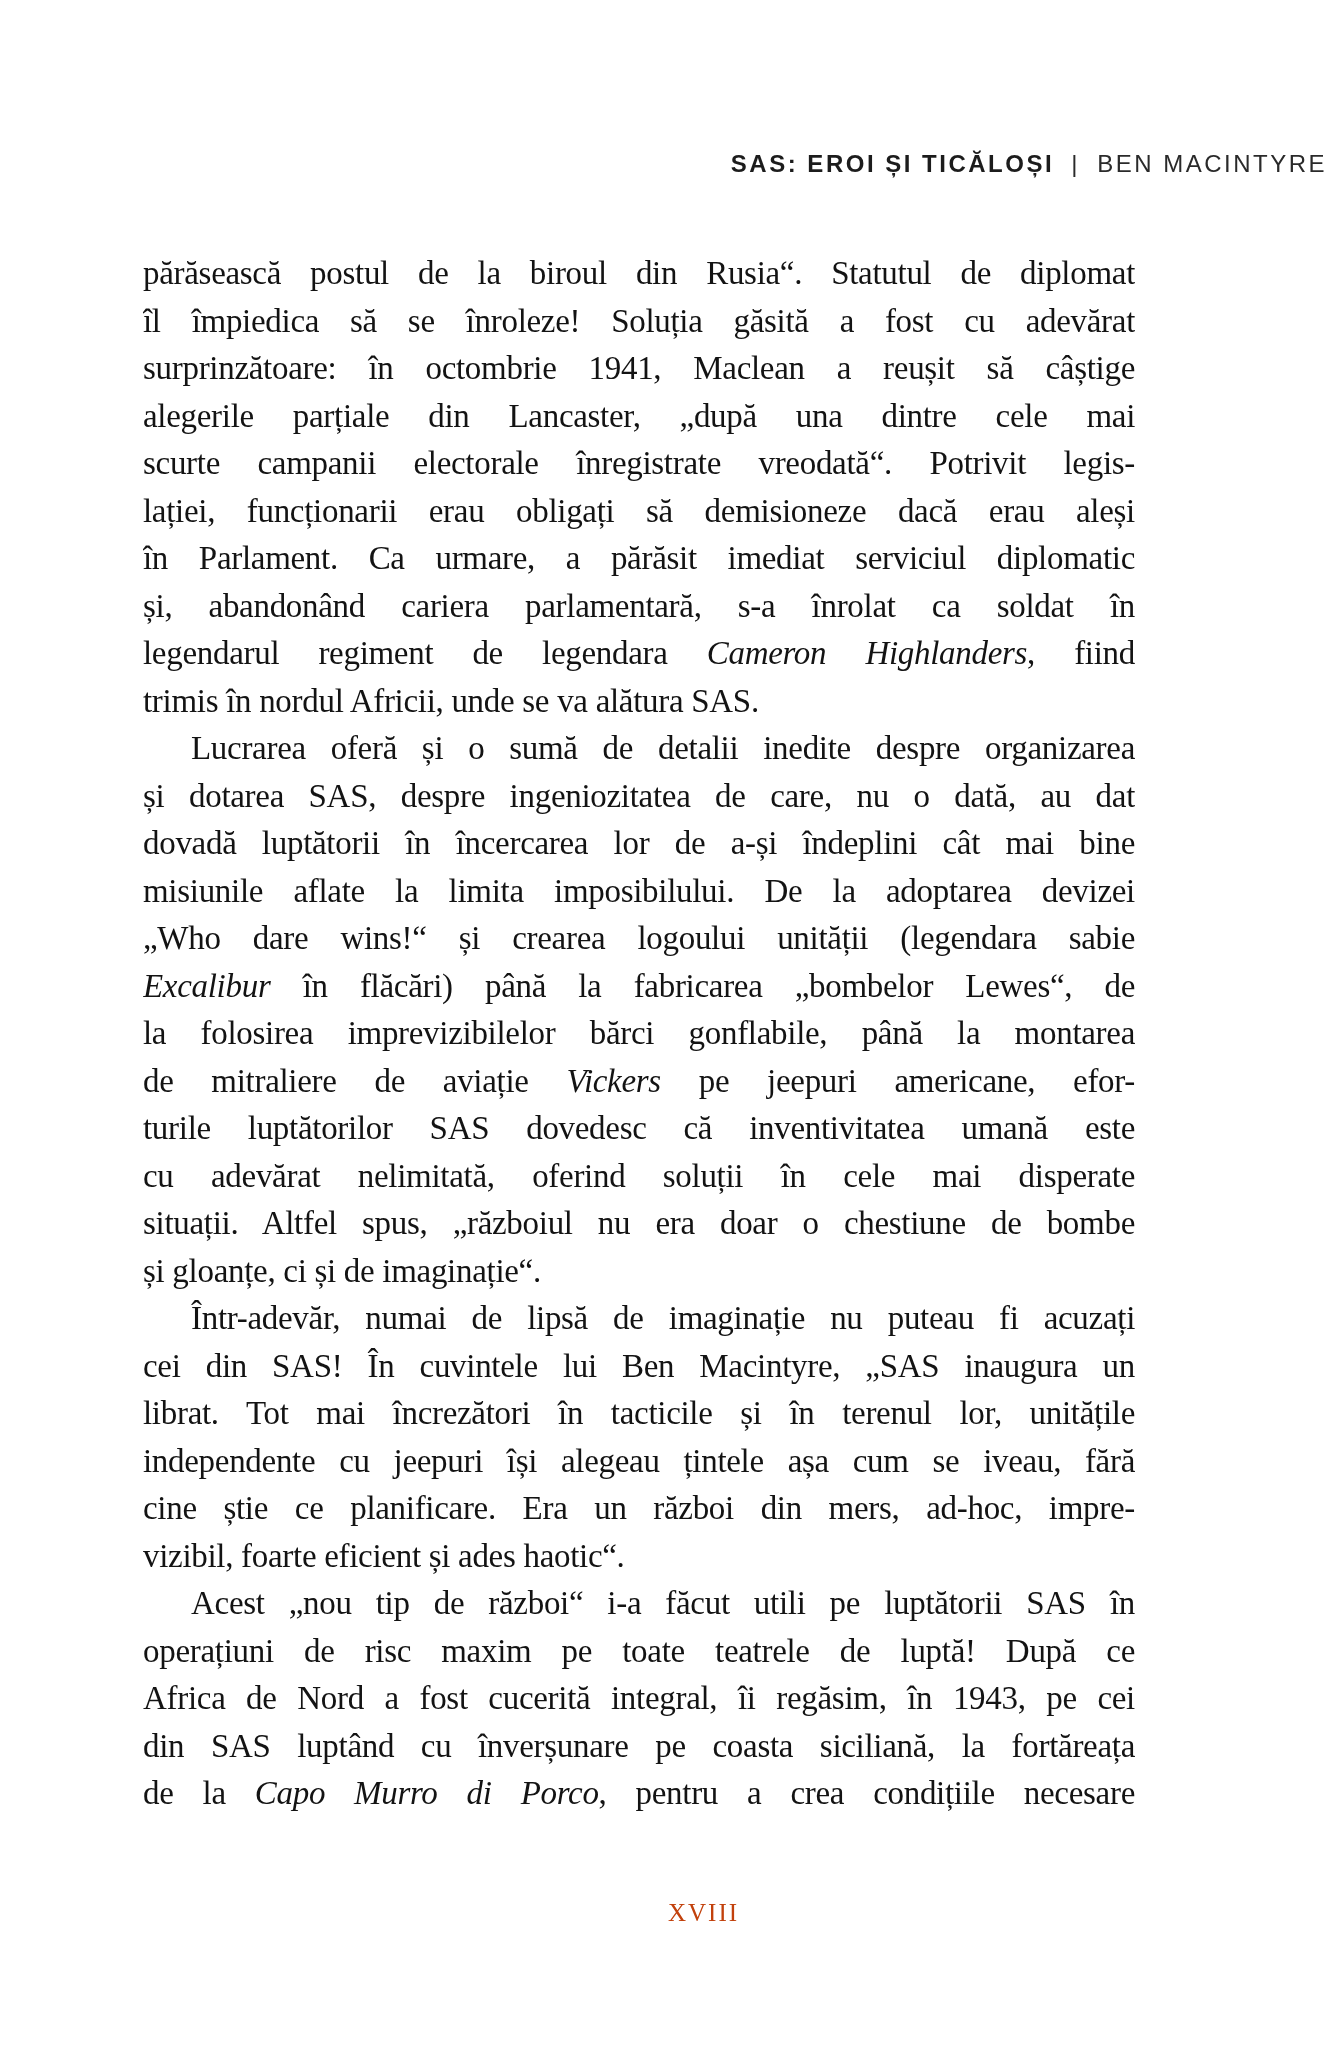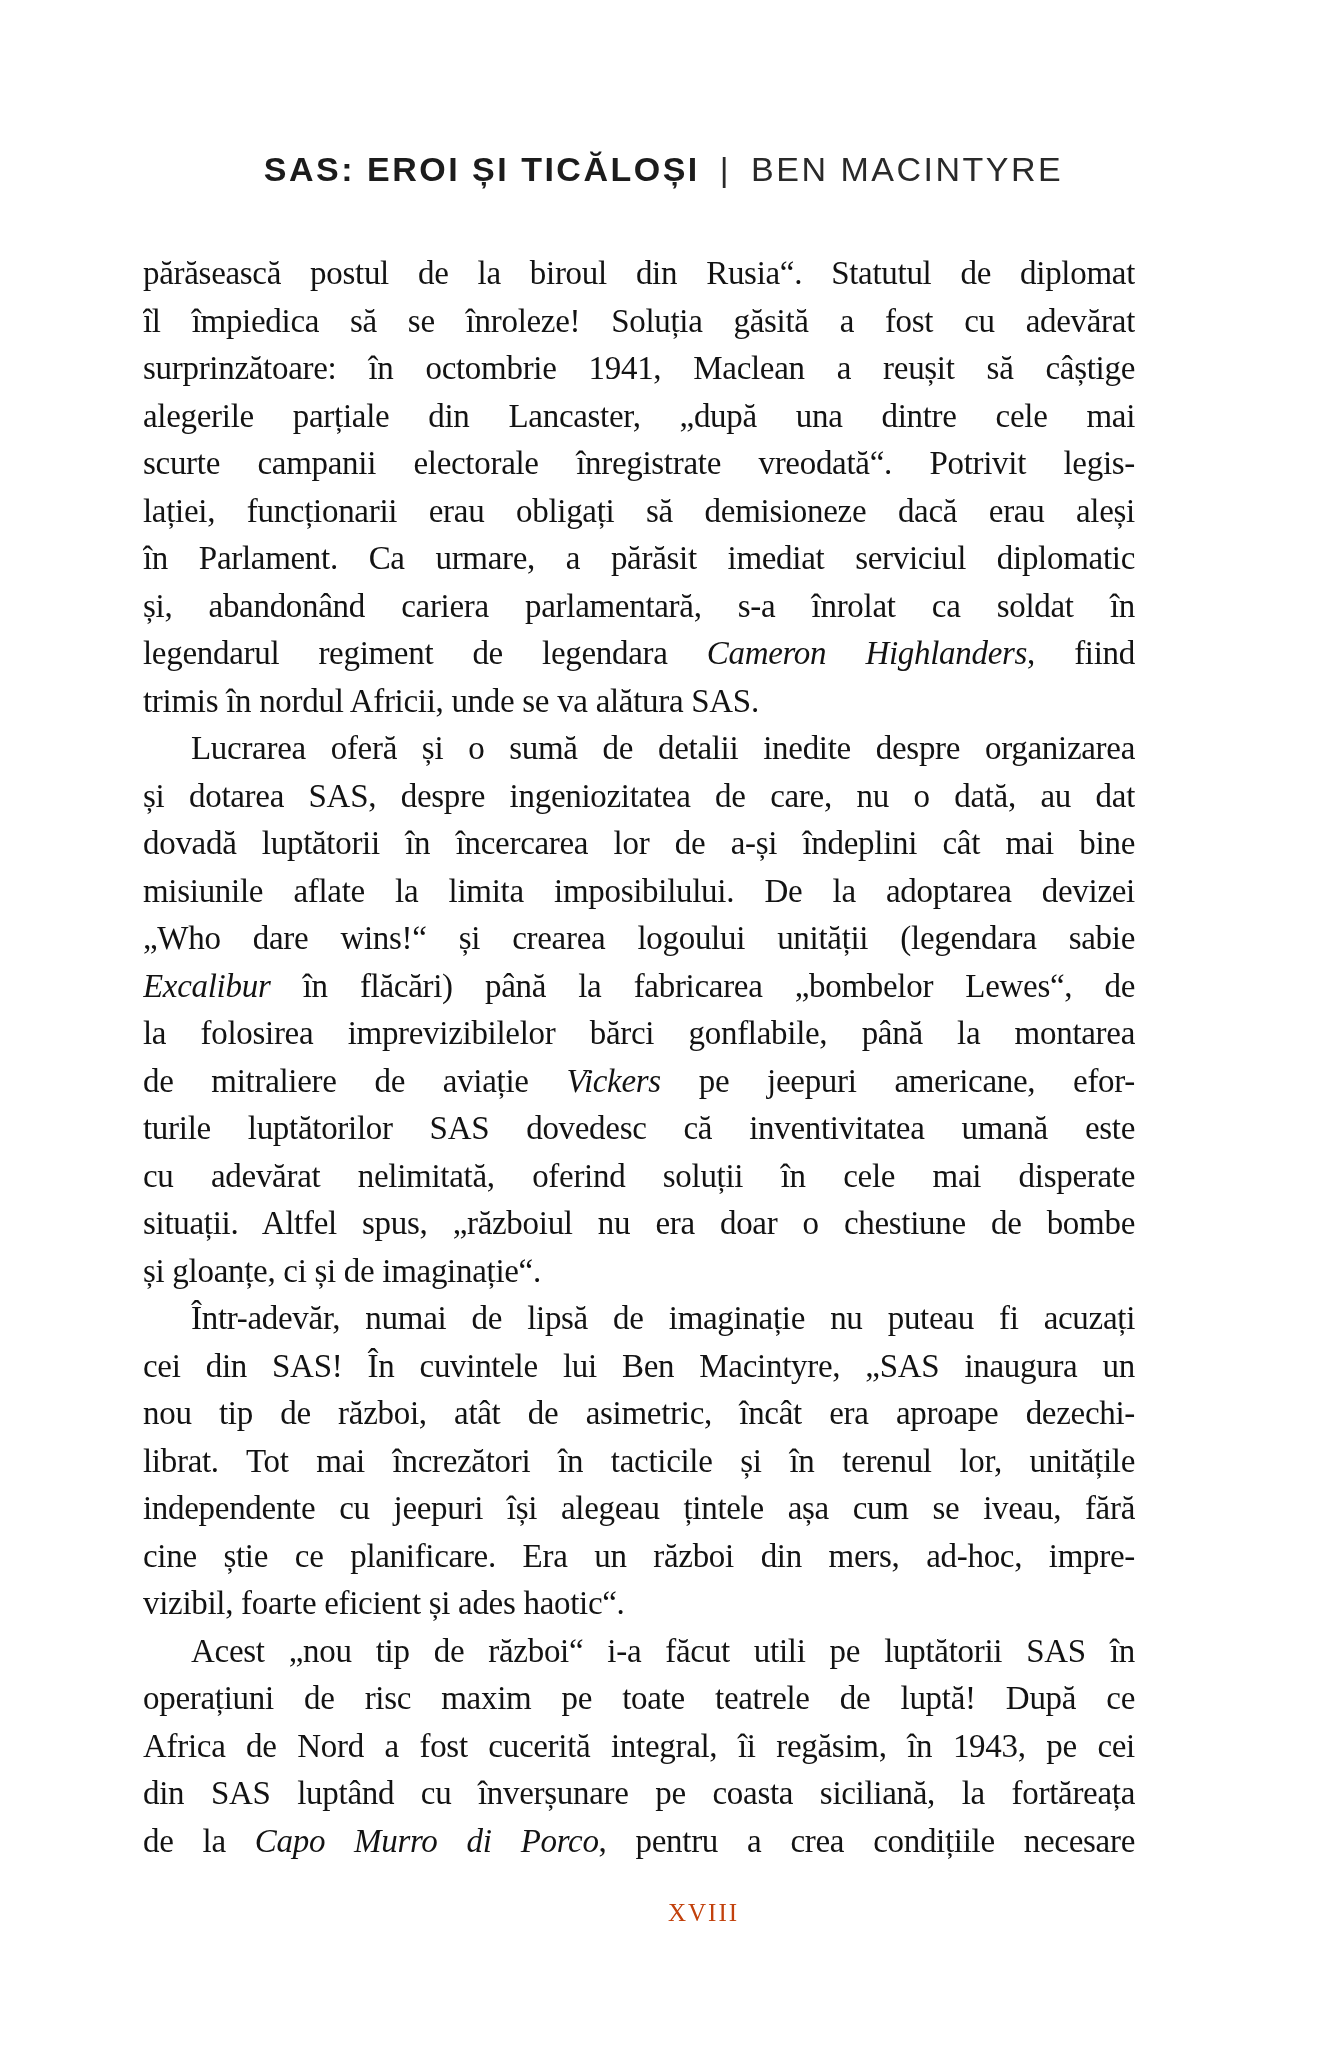--- a/index.html
+++ b/index.html
@@ -14,23 +14,23 @@
     background: #ffffff;
     overflow: hidden;
     font-family: "Liberation Serif", serif;
     color: #141414;
   }
   .running-head {
     position: absolute;
     top: 150px;
     left: 0;
     width: 1327px;
-    text-align: center;
+    text-align: right;
     font-family: "Liberation Sans", sans-serif;
-    font-size: 34px;
+    font-size: 24px;
     letter-spacing: 2.5px;
     color: #1c1c1c;
     white-space: nowrap;
   }
   .running-head .title { font-weight: 700; }
   .running-head .sep   { font-weight: 400; margin: 0 8px; color: #2a2a2a; }
   .running-head .author{ font-weight: 400; color: #2a2a2a; }
   .text-block {
     position: absolute;
     top: 250px;
@@ -102,21 +102,20 @@
         <div class="line"><span>la folosirea imprevizibilelor bărci gonflabile, până la montarea</span></div>
         <div class="line"><span>de mitraliere de aviație </span><i>Vickers</i><span> pe jeepuri americane, efor-</span></div>
         <div class="line"><span>turile luptătorilor SAS dovedesc că inventivitatea umană este</span></div>
         <div class="line"><span>cu adevărat nelimitată, oferind soluții în cele mai disperate</span></div>
         <div class="line"><span>situații. Altfel spus, „războiul nu era doar o chestiune de bombe</span></div>
         <div class="line pf"><span>și gloanțe, ci și de imaginație“.</span></div>
       </div>
       <div class="paragraph">
         <div class="line indent"><span>Într-adevăr, numai de lipsă de imaginație nu puteau fi acuzați</span></div>
         <div class="line"><span>cei din SAS! În cuvintele lui Ben Macintyre, „SAS inaugura un</span></div>
-        <div class="line"><span>nou tip de război, atât de asimetric, încât era aproape dezechi-</span></div>
         <div class="line"><span>librat. Tot mai încrezători în tacticile și în terenul lor, unitățile</span></div>
         <div class="line"><span>independente cu jeepuri își alegeau țintele așa cum se iveau, fără</span></div>
         <div class="line"><span>cine știe ce planificare. Era un război din mers, ad-hoc, impre-</span></div>
         <div class="line pf"><span>vizibil, foarte eficient și ades haotic“.</span></div>
       </div>
       <div class="paragraph">
         <div class="line indent"><span>Acest „nou tip de război“ i-a făcut utili pe luptătorii SAS în</span></div>
         <div class="line"><span>operațiuni de risc maxim pe toate teatrele de luptă! După ce</span></div>
         <div class="line"><span>Africa de Nord a fost cucerită integral, îi regăsim, în 1943, pe cei</span></div>
         <div class="line"><span>din SAS luptând cu înverșunare pe coasta siciliană, la fortăreața</span></div>

